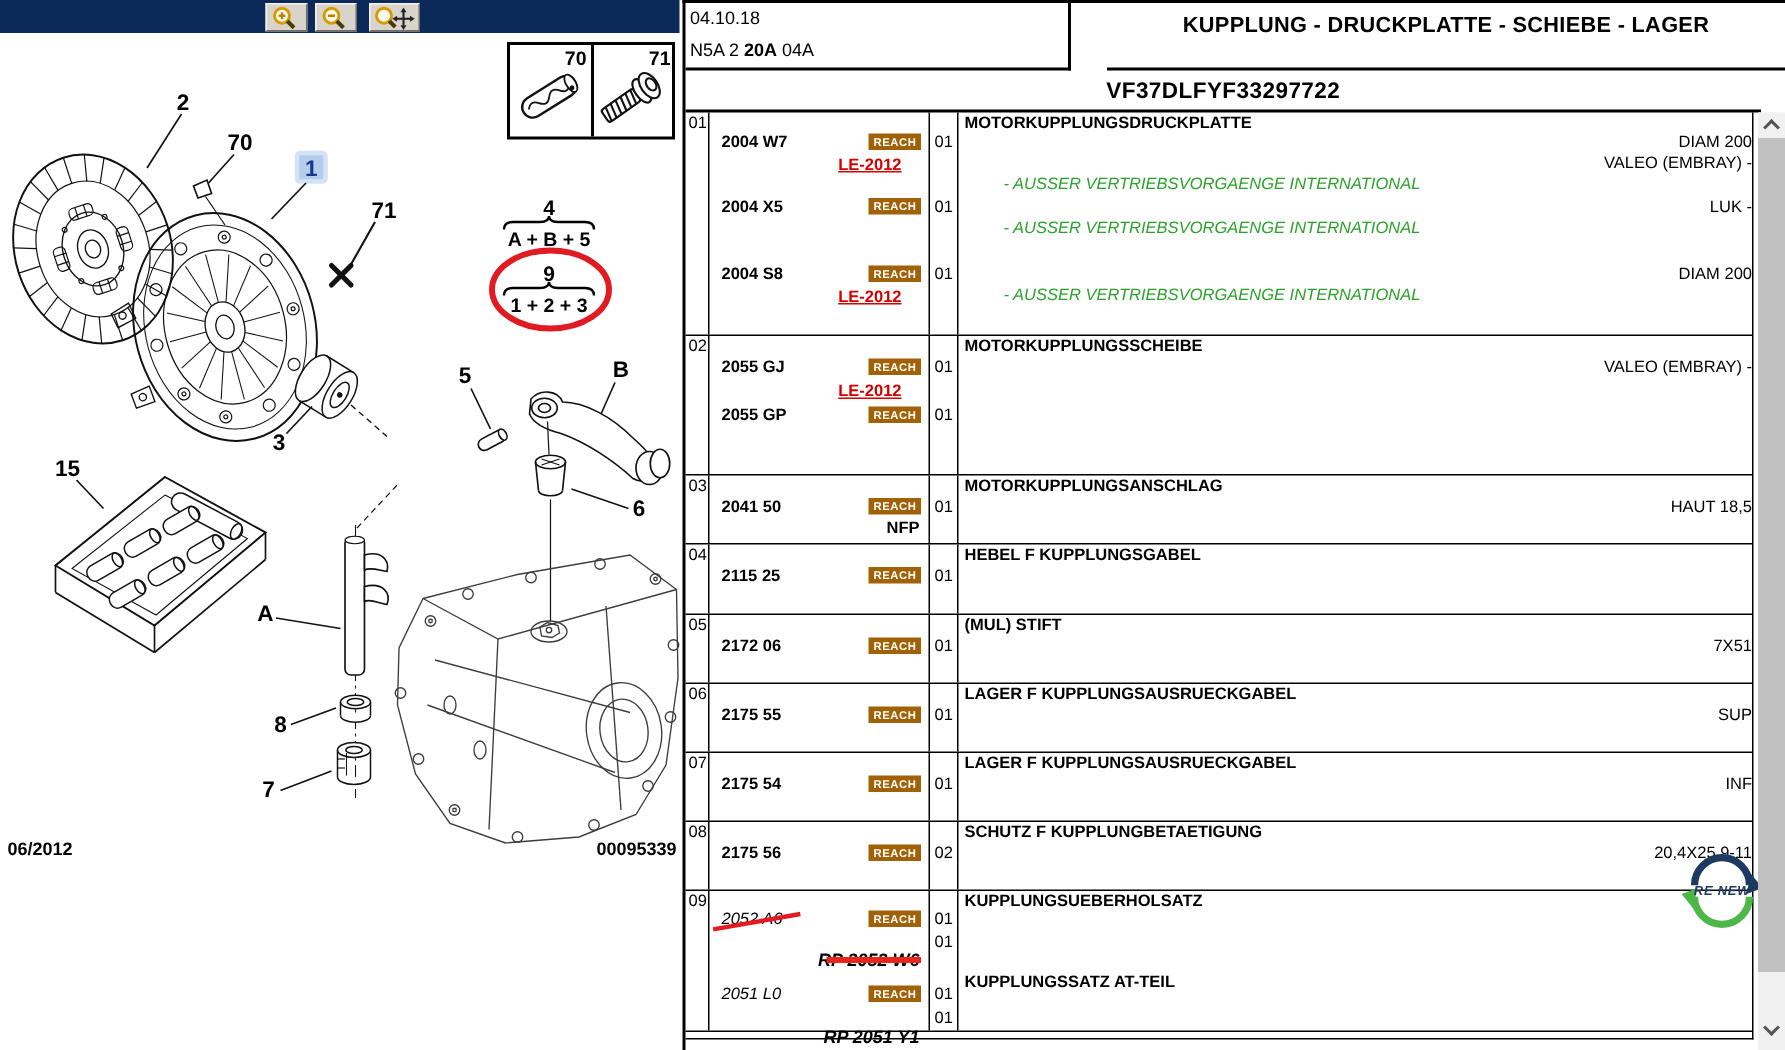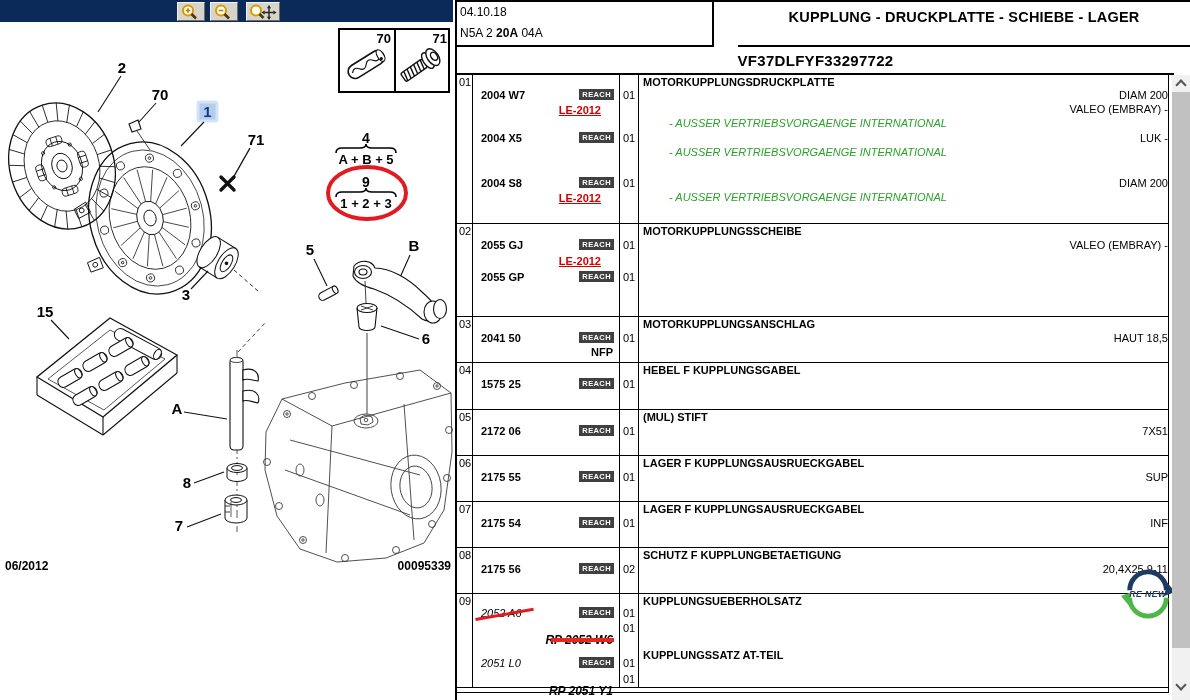--- a/index.html
+++ b/index.html
@@ -32,21 +32,21 @@
   .trow { position:absolute; left:0; width:711px; border-bottom:1px solid #000; }
   .cell { position:absolute; top:0; bottom:0; }
   .c-ref  { left:0; width:16px; border-right:1px solid #000; font-size:11px; padding:1px 0 0 2px; }
   .c-part { left:17px; width:146px; border-right:1px solid #000; }
   .c-qty  { left:164px; width:18px; border-right:1px solid #000; }
   .c-desc { left:183px; right:0; }
   .line { position:absolute; left:0; right:0; height:14px; font-size:11px; line-height:13px; white-space:nowrap; }
   .pnum { position:absolute; left:7px; font-weight:bold; }
   .pnum.it { font-weight:normal; font-style:italic; }
   .rp { position:absolute; right:6px; font-weight:bold; font-style:italic; font-size:12px;margin-top:12px; }
-  .reach { position:absolute; right:5px; top:0; background:#404040; color:#fff; font-size:7.5px; font-weight:bold; letter-spacing:.4px; padding:2px 3px 1px 3px; line-height:8px; cursor:pointer; }
+  .reach { position:absolute; right:5px; top:0; background:#a16207; color:#fff; font-size:7.5px; font-weight:bold; letter-spacing:.4px; padding:2px 3px 1px 3px; line-height:8px; cursor:pointer; }
   .tag-le { position:absolute; right:18px; color:#d40000; font-weight:bold; text-decoration:underline; cursor:pointer; }
   .tag-nfp { position:absolute; right:6px; font-weight:bold; }
   .qv { position:absolute; left:2px; }
   .dh { font-weight:bold; padding-left:3px; }
   .dt { padding-left:3px;text-align:right; }
   .dg { padding-left:5px; color:#2aa22a; font-style:italic;margin-left:24px; }
   .struck { position:relative; display:inline-block; }
   .struck::after { content:""; position:absolute; left:-6px; right:-12px; top:45%; border-top:3px solid #e11b22; transform:rotate(-10deg); }
   .redbar { position:absolute; right:5px; width:63px; height:4px; background:#e8251f; }
 
@@ -526,21 +526,21 @@
         <div class="cell c-desc">
           <div class="line dh" style="top:1px">MOTORKUPPLUNGSANSCHLAG</div>
           <div class="line dt" style="top:15px">HAUT 18,5</div>
         </div>
       </div>
 
       <div class="trow" style="top:288px;height:47px">
         <div class="cell c-ref">04</div>
         <div class="cell c-part">
           <div class="line" style="top:15px">
-              <span class="pnum">1575 25</span>
+              <span class="pnum">2115 25</span>
               <span class="reach">REACH</span>
             </div>
         </div>
         <div class="cell c-qty">
           <div class="line" style="top:15px">
               <span class="qv">01</span>
             </div>
         </div>
         <div class="cell c-desc">
           <div class="line dh" style="top:1px">HEBEL F KUPPLUNGSGABEL</div>

